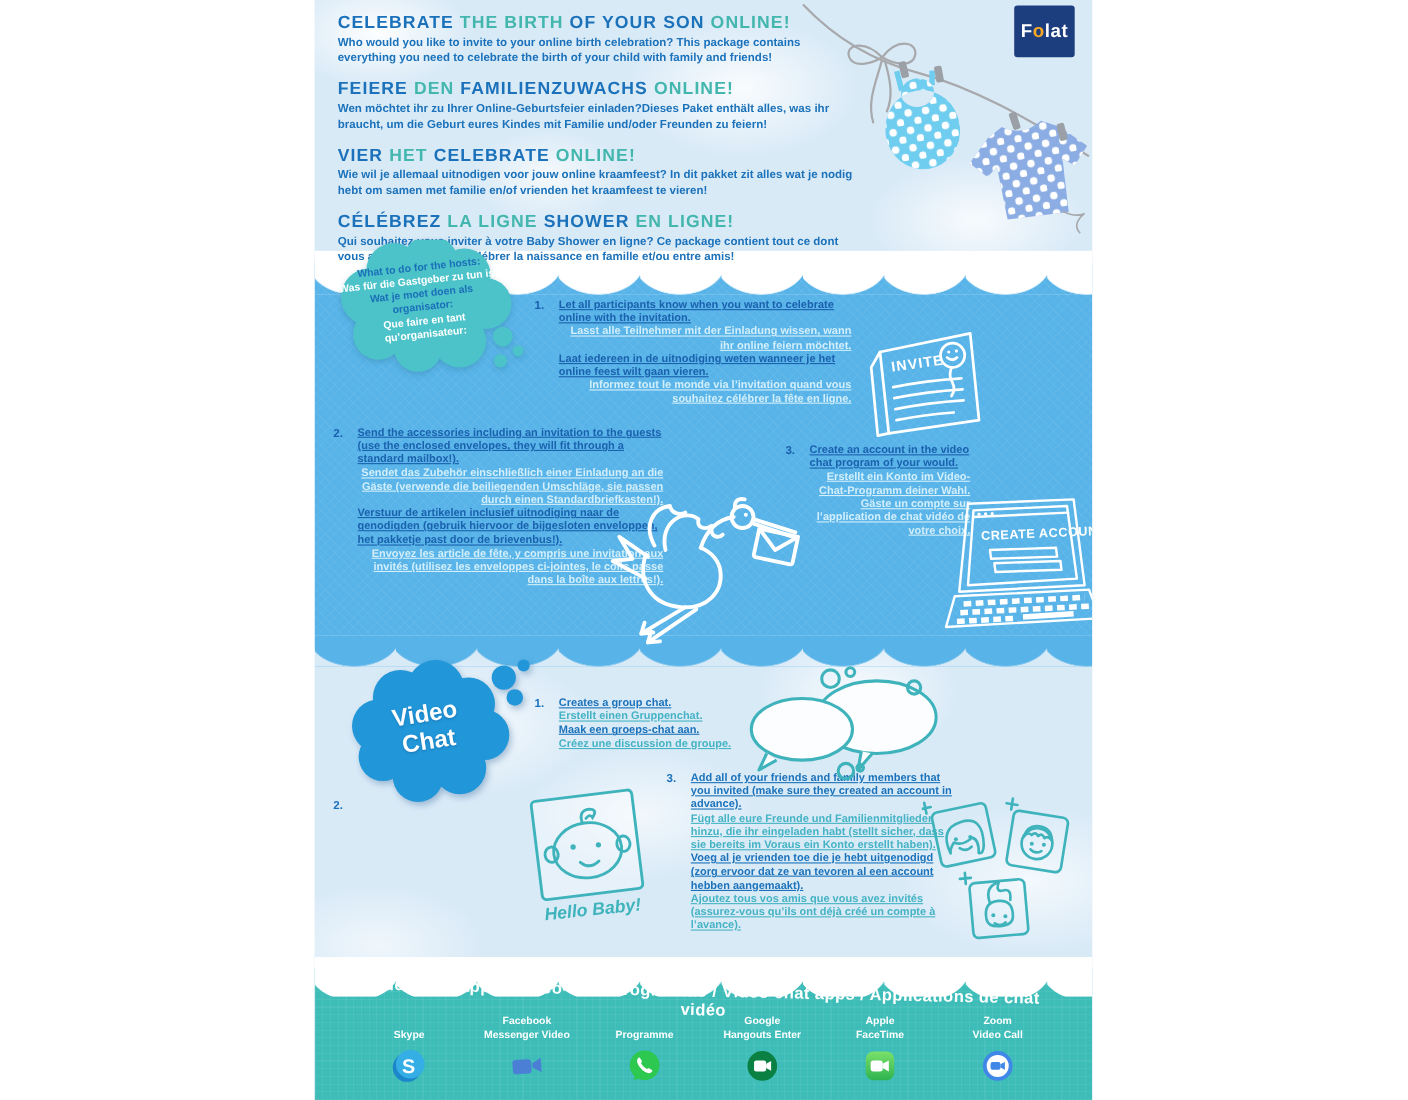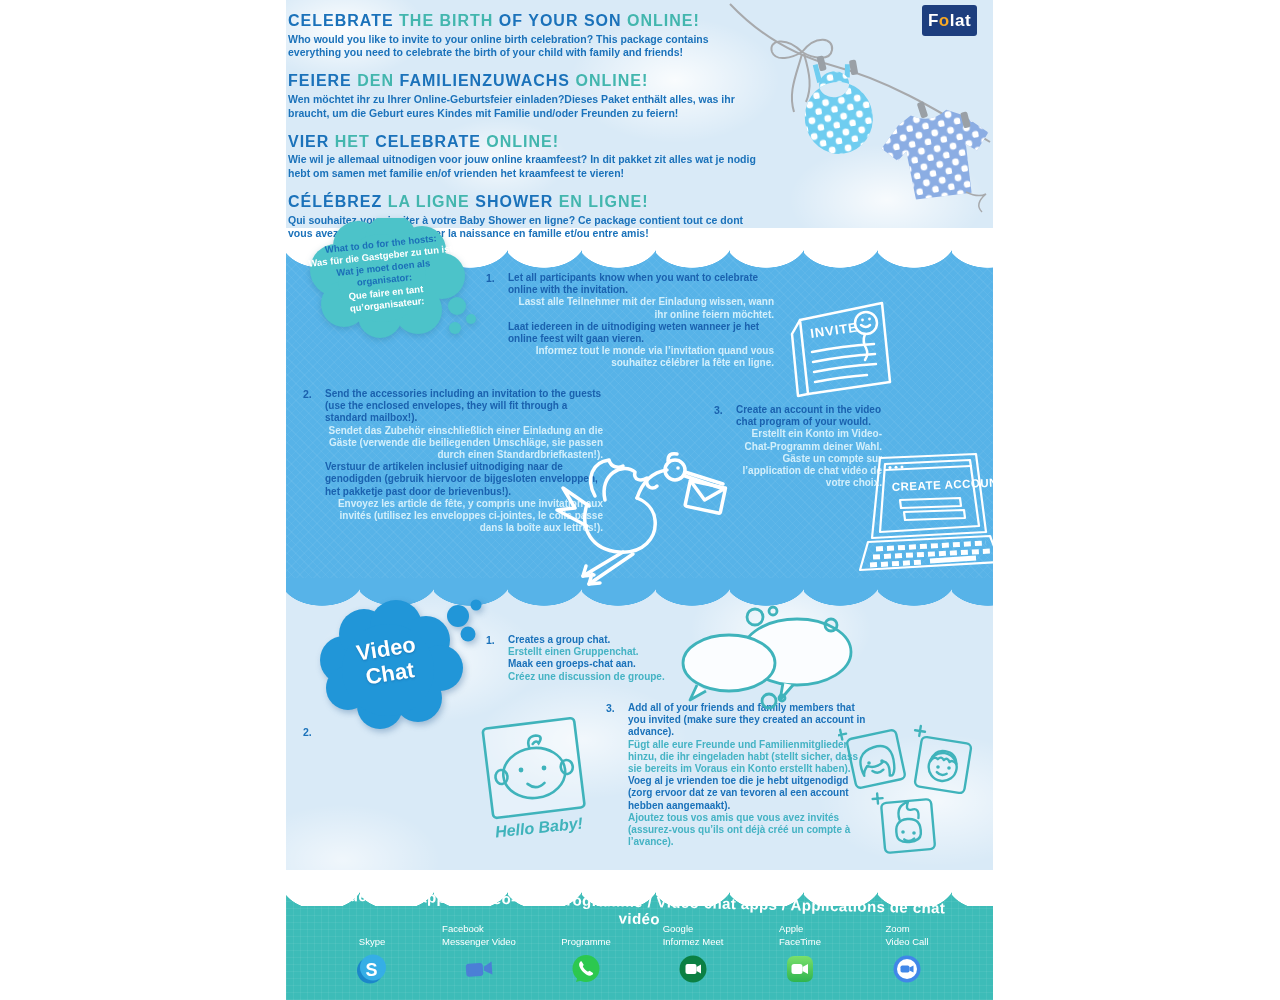--- a/index.html
+++ b/index.html
@@ -35,69 +35,69 @@
   }
   .band-white{left:0;width:707px;height:11px;background:#fff;}
   .scallop{left:0;width:707px;background-repeat:repeat-x;}
   .sc-white{background-image:radial-gradient(42px 30px at 36px 0px, #ffffff 98%, rgba(255,255,255,0) 100%);background-size:74px 30px;}
   .sc-blue{background-image:radial-gradient(42px 28px at 36px 0px, #57b3e8 98%, rgba(87,179,232,0) 100%);background-size:74px 28px;}
   
   .intro-block{width:478px;margin-bottom:12px;}
   .intro-title{font-size:16px;font-weight:bold;letter-spacing:1px;color:#1b72ba;margin:0 0 3px 0;line-height:1.1;}
   .intro-title .accent{color:#43b6ae;}
   .intro-body{font-size:10.5px;font-weight:bold;color:#1b72ba;margin:0;line-height:1.32;width:472px;}
-  .logo{left:636px;top:5px;width:55px;height:31px;background:#1d3e7e;border-radius:3px;
+  .logo{left:636px;top:5px;width:55px;height:47px;background:#1d3e7e;border-radius:3px;
         display:flex;align-items:center;justify-content:center;}
   .logo span{font-size:17px;font-weight:bold;color:#fff;letter-spacing:.5px;}
   .logo .lo-o{color:#f7a823;}
   
   .host-cloud{left:8px;top:218px;width:195px;height:132px;}
   .hc-text{position:absolute;left:14px;top:20px;width:152px;text-align:center;transform:rotate(-6deg);}
   .hc-text div{font-size:9.5px;font-weight:bold;line-height:1.28;}
   .hc-dark{color:#1b6fb8;}
   .hc-white{color:#ffffff;}
   .video-cloud{left:22px;top:590px;width:190px;height:148px;}
   .vc-text{position:absolute;left:20px;top:46px;width:120px;text-align:center;transform:rotate(-9deg);
            color:#fff;font-weight:bold;font-size:22px;line-height:1.15;text-shadow:0 1px 2px rgba(10,70,130,.35);}
   
   .step{display:flex;gap:9px;}
   .num{font-size:10.5px;font-weight:bold;color:#1a61ae;width:13px;flex:none;}
   .stxt{flex:1;}
-  .stxt p{margin:0;font-size:10px;font-weight:bold;line-height:1.22;}
+  .stxt p{margin:0;font-size:10px;font-weight:bold;line-height:1.22;text-decoration:underline;}
   .dk{color:#1a61ae;}          
   .pl{color:#d2effb;text-align:right;}          
   .light .num{color:#1b72ba;}
   .dk2{color:#1b72ba;}         
   .tl{color:#45b3c4;}          
   
   .hello-label{position:absolute;left:10px;top:104px;width:110px;text-align:center;transform:rotate(-6deg);
                color:#3fb3bb;font-size:16px;font-weight:bold;font-style:italic;}
   
   .apps-heading{left:38px;top:893px;width:631px;text-align:center;transform:rotate(1.2deg);
                 color:#fff;font-size:15px;font-weight:bold;letter-spacing:.4px;}
   .apps-row{left:0;top:920px;width:707px;display:flex;justify-content:center;gap:25px;}
   .app{display:flex;flex-direction:column;align-items:center;width:82px;}
-  .app-label{height:28px;display:flex;align-items:flex-end;justify-content:center;text-align:left;
-             color:#ffffff;font-size:9.5px;font-weight:normal;line-height:1.3;white-space:pre-line;}
+  .app-label{height:28px;display:flex;align-items:flex-end;justify-content:center;text-align:center;
+             color:#ffffff;font-size:9.5px;font-weight:bold;line-height:1.3;white-space:pre-line;}
   .app-icon{margin-top:5px;width:32px;height:32px;}
 </style>
 </head>
 <body>
 
 <div class="leaflet">
 
   <div class="abs sec-blue"></div>
   <div class="abs sec-teal"></div>
   <div class="abs band-white" style="top:228px;"></div>
   <div class="abs scallop sc-white" style="top:238px;height:30px;"></div>
   <div class="abs scallop sc-blue" style="top:578px;height:28px;"></div>
   <div class="abs band-white" style="top:870px;"></div>
   <div class="abs scallop sc-white" style="top:880px;height:26px;"></div>
 
-  <div class="abs" style="left:2px;top:12px;">
+  <div class="abs" style="left:21px;top:12px;">
     <div class="intro-block">
       <h1 class="intro-title"><span>CELEBRATE</span> <span class="accent">THE BIRTH</span> <span>OF YOUR SON</span> <span class="accent">ONLINE!</span></h1>
       <p class="intro-body">Who would you like to invite to your online birth celebration? This package contains everything you need to celebrate the birth of your child with family and friends!</p>
     </div>
     <div class="intro-block">
       <h1 class="intro-title"><span>FEIERE</span> <span class="accent">DEN</span> <span>FAMILIENZUWACHS</span> <span class="accent">ONLINE!</span></h1>
       <p class="intro-body">Wen möchtet ihr zu Ihrer Online-Geburtsfeier einladen?Dieses Paket enthält alles, was ihr braucht, um die Geburt eures Kindes mit Familie und/oder Freunden zu feiern!</p>
     </div>
     <div class="intro-block">
       <h1 class="intro-title"><span>VIER</span> <span class="accent">HET</span> <span>CELEBRATE</span> <span class="accent">ONLINE!</span></h1>
@@ -393,21 +393,21 @@
       <div class="app-label">Programme</div>
       <svg class="app-icon" viewBox="0 0 32 32">
         <circle cx="16" cy="15.5" r="13.5" fill="#2cc84f"></circle>
         <path d="M6,29 l2,-6 l5,4 z" fill="#2cc84f"></path>
         <path fill="#ffffff" d="M10.5,8.5 c-1.2,1.1 -1.8,2.8 -1,4.9 c1.1,3 3.6,6.1 6.7,8 c2.1,1.2 4.1,1.7 5.6,0.7 c0.9,-0.6 1.5,-1.5 1.2,-2.2 l-3.4,-2.1 c-0.6,0.7 -1.5,1 -2.2,0.6 c-1.8,-1 -3.4,-2.6 -4.3,-4.3 c-0.4,-0.9 -0.1,-1.7 0.7,-2.2 l-2.1,-3.4 c-0.5,-0.2 -0.9,-0.2 -1.2,0 z"></path>
       </svg>
     </div>
 
     <div class="app">
       <div class="app-label">Google
-Informez Meet</div>
+Hangouts Enter</div>
       <svg class="app-icon" viewBox="0 0 32 32">
         <circle cx="16" cy="16" r="13.5" fill="#0b8043"></circle>
         <g fill="#ffffff">
           <rect x="8.5" y="11" width="11" height="10" rx="2"></rect>
           <path d="M19.5,14 L24,11.5 V20.5 L19.5,18 Z"></path>
         </g>
       </svg>
     </div>
 
     <div class="app">

